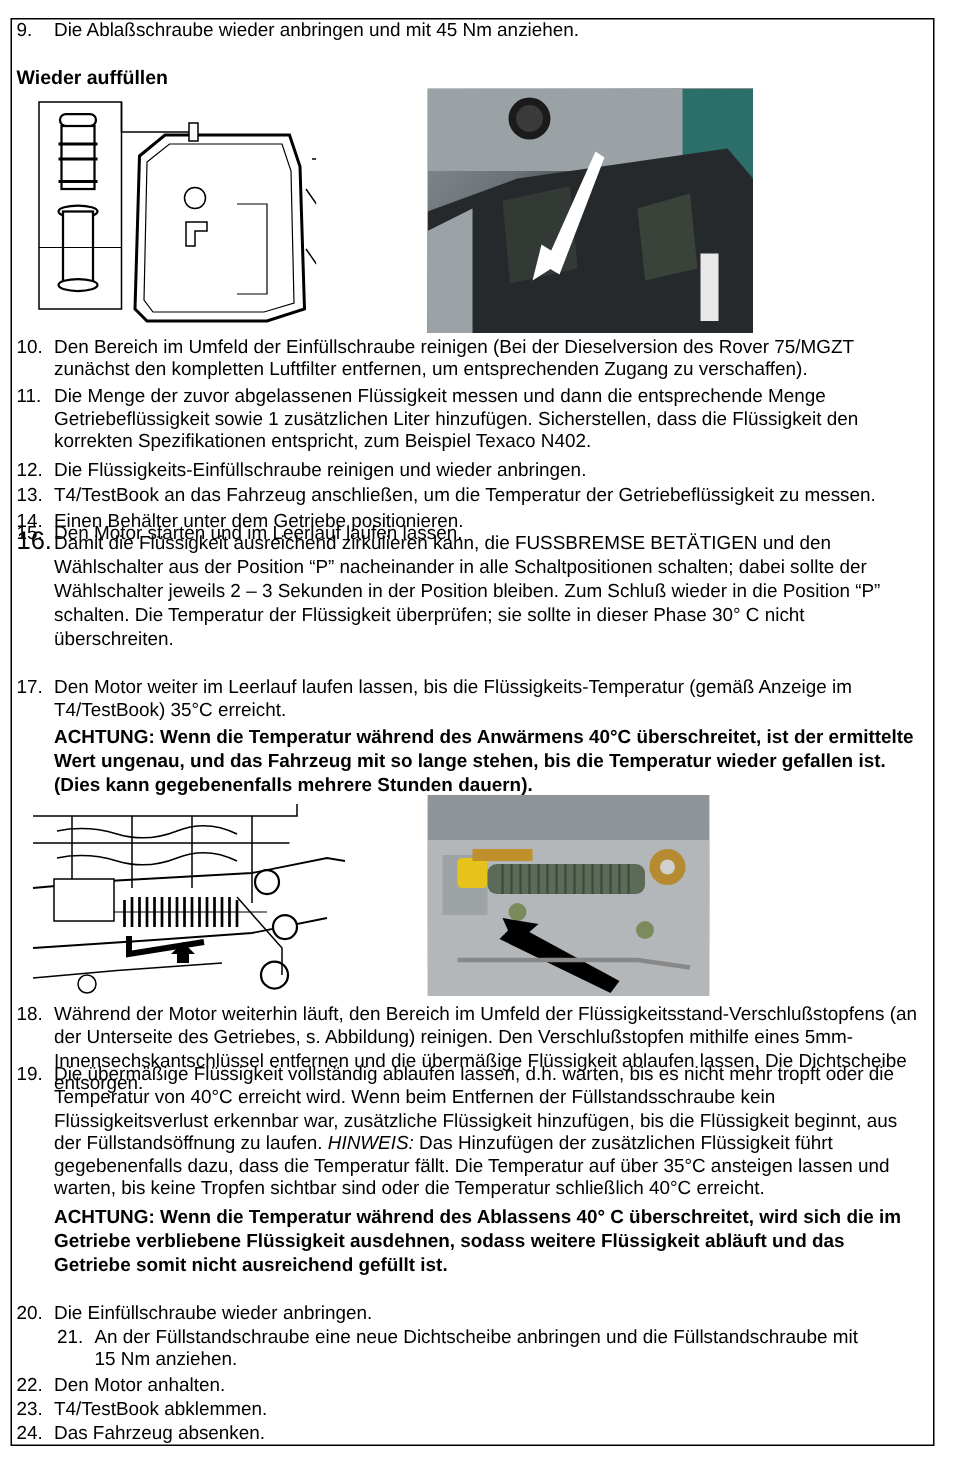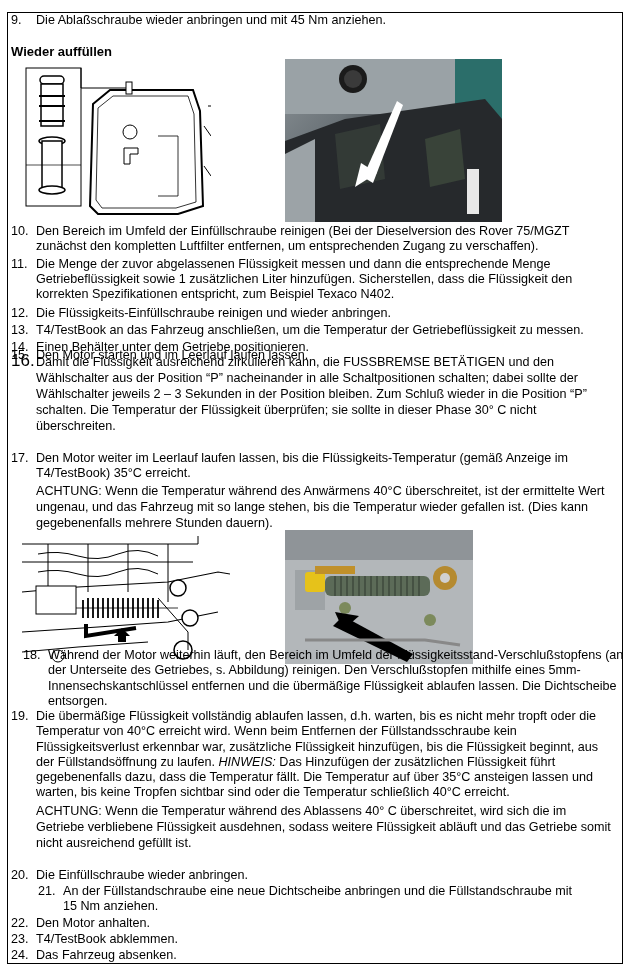--- a/index.html
+++ b/index.html
@@ -16,21 +16,21 @@
   .big-num { font-size: 17px; line-height: 15px; }
   .heading { font-weight: bold; font-size: 13px; }
   .fig { position: absolute; overflow: hidden; }
   .photo1 { left: 285px; top: 59px; width: 217px; height: 163px;
             background: linear-gradient(135deg, #8e9599 0%, #6b7378 30%, #2a2d30 55%, #1e2022 100%); }
   .photo2 { left: 285px; top: 530px; width: 188px; height: 134px;
             background: linear-gradient(180deg, #b8bcbf 0%, #9a9fa3 45%, #c5c8ca 100%); }
   .draw { background: #fff; }
   .draw1 { left: 18px; top: 66px; width: 193px; height: 156px; }
   .draw2 { left: 18px; top: 532px; width: 212px; height: 134px; }
-  .warn { font-weight: normal; margin-top: 2px; line-height: 16px; }
+  .warn { font-weight: bold; margin-top: 2px; line-height: 16px; }
 </style>
 </head>
 <body>
 
 <div class="frame"></div>
 
 <div class="step txt" style="top:13px;">
   <span class="num">9.</span>
   <div class="body">Die Ablaßschraube wieder anbringen und mit 45 Nm anziehen.</div>
 </div>
@@ -155,21 +155,21 @@
     <circle cx="160" cy="48" r="12" fill="#b58a30"></circle>
     <circle cx="160" cy="48" r="5" fill="#d0d0d0"></circle>
     <circle cx="60" cy="78" r="6" fill="#7c8a5c"></circle>
     <circle cx="145" cy="90" r="6" fill="#7c8a5c"></circle>
     <polygon points="58,86 128,124 122,132 48,96" fill="#000"></polygon>
     <polygon points="50,82 74,86 58,100" fill="#000"></polygon>
     <path d="M20 110 L140 110 L175 115" stroke="#888" stroke-width="3" fill="none"></path>
   </svg>
 </div>
 
-<div class="step txt" style="top:648px;margin-left:12px;">
+<div class="step txt" style="top:669px;">
   <span class="num">18.</span>
   <div class="body" style="line-height:15.3px;">Während der Motor weiterhin läuft, den Bereich im Umfeld der Flüssigkeitsstand-Verschlußstopfens (an der Unterseite des Getriebes, s. Abbildung) reinigen. Den Verschlußstopfen mithilfe eines 5mm-Innensechskantschlüssel entfernen und die übermäßige Flüssigkeit ablaufen lassen.  Die Dichtscheibe entsorgen.</div>
 </div>
 
 <div class="step txt" style="top:709px;">
   <span class="num">19.</span>
   <div class="body">
     <div style="line-height:15.3px;"><span>Die übermäßige Flüssigkeit vollständig ablaufen lassen, d.h. warten, bis es nicht mehr tropft oder die Temperatur von 40°C erreicht wird. Wenn beim Entfernen der Füllstandsschraube kein Flüssigkeitsverlust erkennbar war, zusätzliche Flüssigkeit hinzufügen, bis die Flüssigkeit beginnt, aus der Füllstandsöffnung zu laufen.  </span><span class="ital">HINWEIS:</span><span>  Das Hinzufügen der zusätzlichen Flüssigkeit führt gegebenenfalls dazu, dass die Temperatur fällt. Die Temperatur auf über 35°C ansteigen lassen und warten, bis keine Tropfen sichtbar sind oder die Temperatur schließlich 40°C erreicht.</span></div>
     <div class="warn">ACHTUNG:  Wenn die Temperatur während des Ablassens 40° C überschreitet, wird sich die im Getriebe verbliebene Flüssigkeit ausdehnen, sodass weitere Flüssigkeit abläuft und das Getriebe somit nicht ausreichend gefüllt ist.</div>
   </div>

